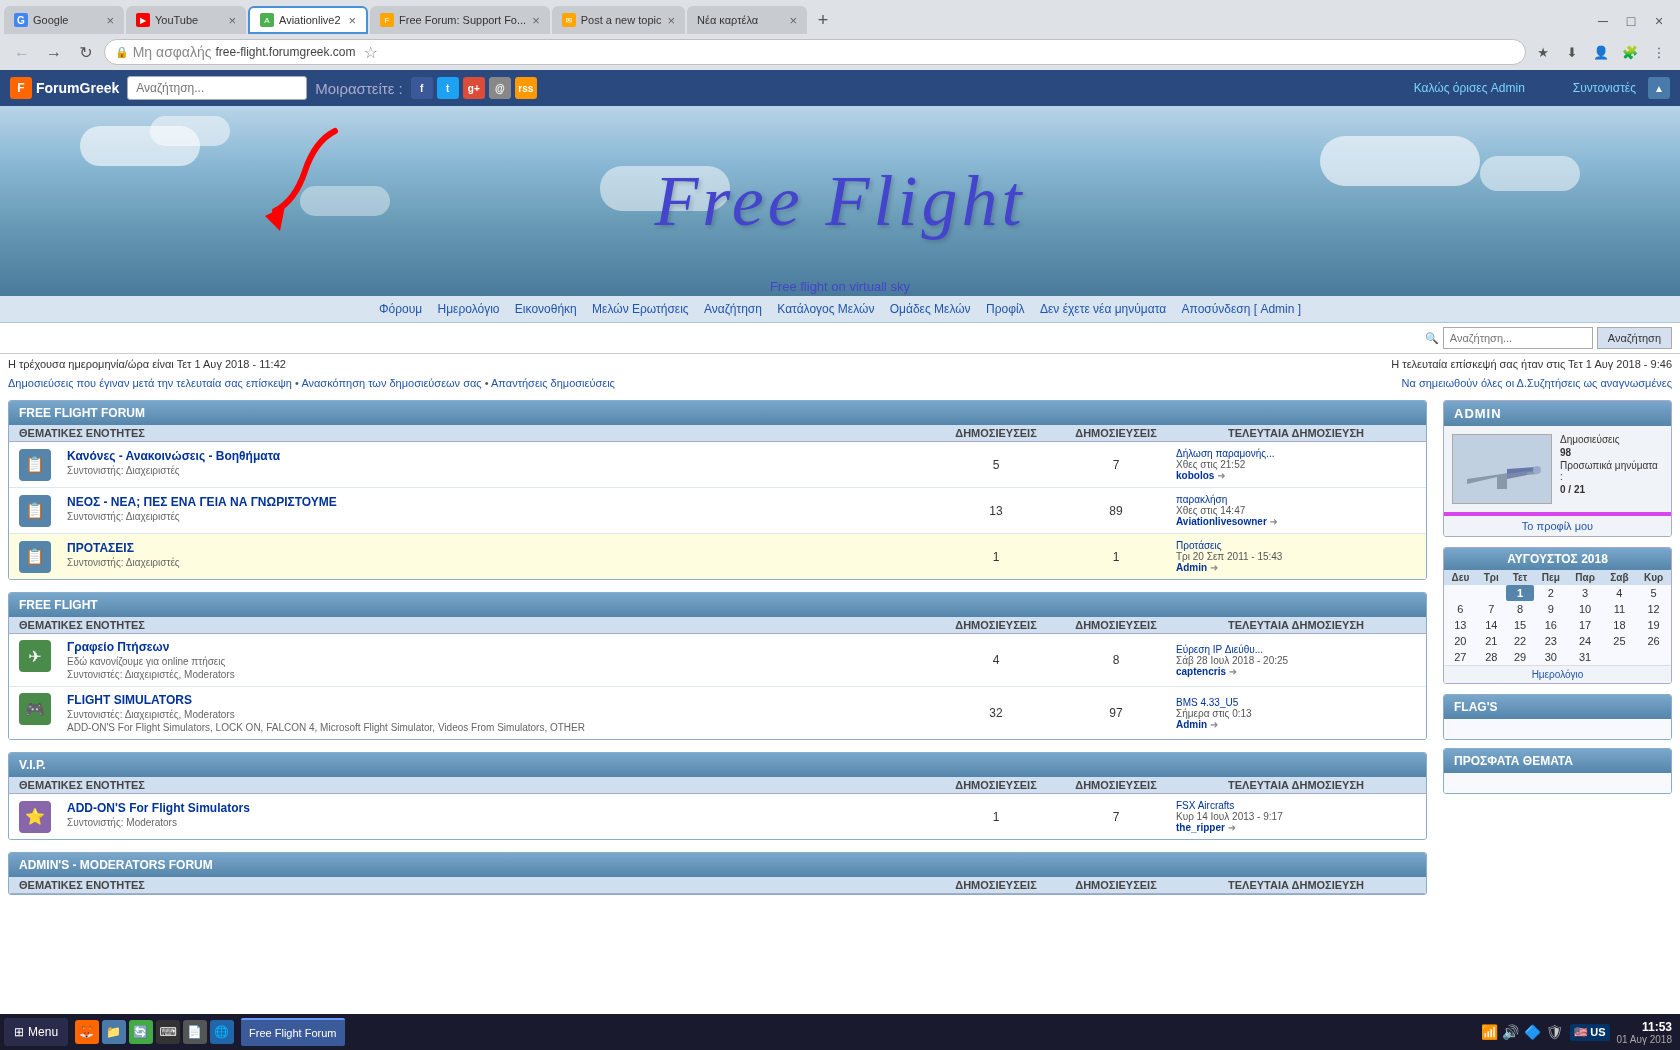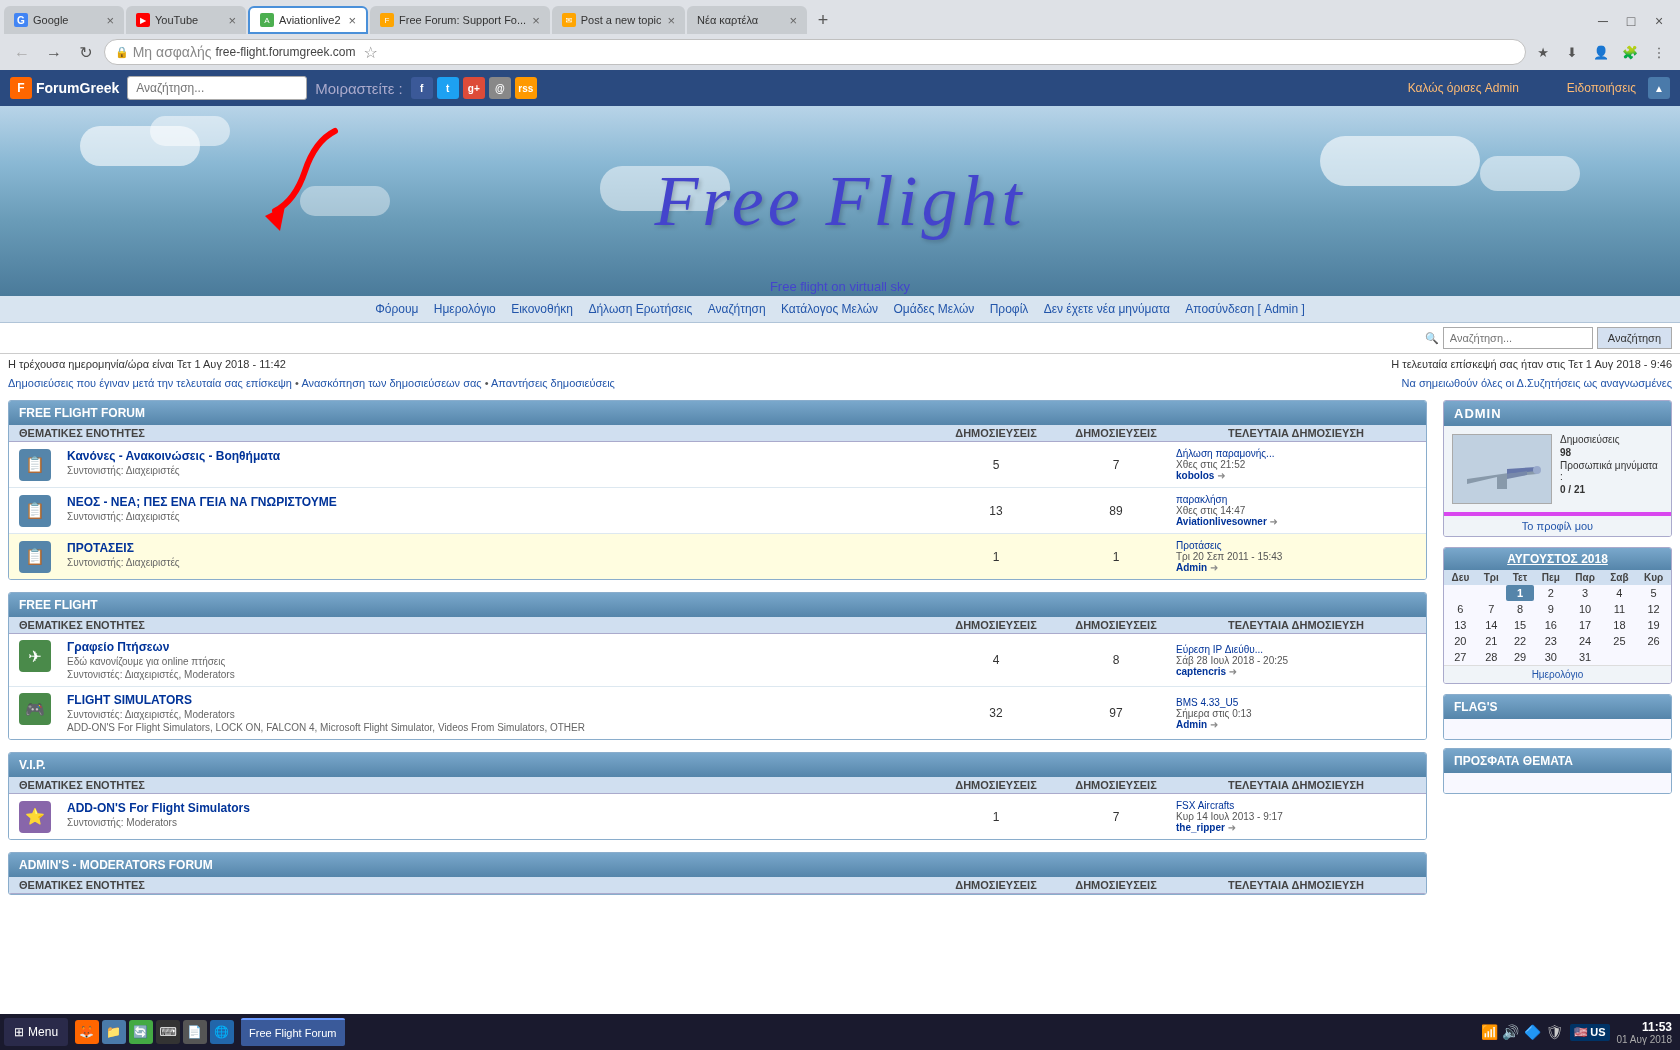--- a/index.html
+++ b/index.html
@@ -37,21 +37,21 @@
     .forum-logo-icon { width: 22px; height: 22px; background: #ff6600; border-radius: 3px; display: flex; align-items: center; justify-content: center; color: white; font-weight: bold; font-size: 12px; }
     .forum-search-input { height: 24px; width: 180px; border: 1px solid #aaa; border-radius: 3px; padding: 0 8px; font-size: 12px; }
     .forum-social { display: flex; gap: 4px; align-items: center; }
     .social-icon { width: 22px; height: 22px; border-radius: 3px; display: flex; align-items: center; justify-content: center; color: white; font-size: 10px; font-weight: bold; cursor: pointer; }
     .social-fb { background: #3b5998; }
     .social-tw { background: #1da1f2; }
     .social-gp { background: #dd4b39; }
     .social-em { background: #888; }
     .social-rss { background: #f90; }
     .forum-right-links { margin-left: auto; display: flex; gap: 12px; align-items: center; color: white; font-size: 12px; }
-    .forum-right-links a { color: #fdba74; text-decoration: none; cursor: pointer; padding-left: 36px; }
+    .forum-right-links a { color: #7dd3fc; text-decoration: none; cursor: pointer; padding-left: 36px; }
 
     
     .site-banner { width: 100%; height: 190px; background: linear-gradient(180deg, #b8d4e8 0%, #8ab8d4 30%, #6a9cb8 60%, #4a7a9a 100%); position: relative; overflow: hidden; display: flex; align-items: center; justify-content: center; }
     .banner-title { font-size: 72px; color: #4444cc; font-family: 'Comic Sans MS', cursive; font-style: italic; text-shadow: 2px 2px 4px rgba(0,0,0,0.2); z-index: 2; letter-spacing: 4px; }
     .banner-subtitle { position: absolute; bottom: 2px; left: 50%; transform: translateX(-50%); color: #4444cc; font-size: 13px; z-index: 2; }
 
     
     .nav-menu { background: #d8e4f0; padding: 6px 0; text-align: center; border-bottom: 1px solid #b0c4d8; }
     .nav-menu a { color: #2255aa; text-decoration: none; font-size: 12px; margin: 4px 6px; cursor: pointer; }
 
@@ -95,21 +95,21 @@
     .sidebar-admin-box { border: 1px solid #aac; border-radius: 3px; margin-bottom: 10px; overflow: hidden; }
     .sidebar-admin-header { background: linear-gradient(180deg, #7aa8cc 0%, #5585aa 100%); color: white; font-weight: bold; font-size: 13px; padding: 5px 10px; letter-spacing: 1px; }
     .sidebar-admin-body { padding: 8px; background: #f0f4f8; display: flex; gap: 8px; align-items: flex-start; }
     .admin-plane-img { width: 100px; height: 70px; background: #c0d0e0; border: 1px solid #aaa; display: flex; align-items: center; justify-content: center; overflow: hidden; flex-shrink: 0; }
     .admin-stats { font-size: 10px; color: #333; }
     .admin-stats div { margin-bottom: 2px; }
     .admin-profile-link { text-align: center; padding: 4px; font-size: 11px; color: #2255aa; cursor: pointer; background: #f0f4f8; border-top: 4px solid #d946ef; }
 
     
     .calendar-box { border: 1px solid #aac; border-radius: 3px; margin-bottom: 10px; overflow: hidden; }
-    .calendar-header { background: linear-gradient(180deg, #7aa8cc 0%, #5585aa 100%); color: white; font-weight: bold; font-size: 12px; padding: 4px 8px; text-align: center; text-decoration: underline; }
+    .calendar-header { background: linear-gradient(180deg, #7aa8cc 0%, #5585aa 100%); color: white; font-weight: bold; font-size: 12px; padding: 4px 8px; text-align: center; }
     .calendar-table { width: 100%; border-collapse: collapse; background: #f8f8ff; font-size: 11px; }
     .calendar-table th { background: #d0dff0; color: #444; text-align: center; padding: 2px 3px; font-weight: bold; font-size: 10px; }
     .calendar-table td { text-align: center; padding: 2px 3px; color: #333; cursor: pointer; }
     .calendar-table td.today { background: #5585aa; color: white; border-radius: 2px; font-weight: bold; }
     .calendar-table td.empty { color: #ccc; }
     .calendar-footer { text-align: center; padding: 3px; font-size: 10px; background: #f0f4f8; border-top: 1px solid #ddd; color: #2255aa; cursor: pointer; }
 
     
     .taskbar { position: fixed; bottom: 0; left: 0; right: 0; height: 36px; background: #1a1a2e; display: flex; align-items: center; padding: 0 4px; gap: 3px; z-index: 100; }
     .taskbar-start { background: #2a2a4a; color: white; height: 28px; padding: 0 10px; border-radius: 3px; font-size: 12px; display: flex; align-items: center; gap: 4px; cursor: pointer; }
@@ -204,21 +204,21 @@
   <span style="color:#aac; font-size:15px;">Μοιραστείτε :</span>
   <div class="forum-social">
     <div class="social-icon social-fb">f</div>
     <div class="social-icon social-tw">t</div>
     <div class="social-icon social-gp">g+</div>
     <div class="social-icon social-em">@</div>
     <div class="social-icon social-rss">rss</div>
   </div>
   <div class="forum-right-links">
     <a>Καλώς όρισες Admin</a>
-    <a>Ειδοποιήσεις</a>
+    <a>Συντονιστές</a>
     <div style="width:22px; height:22px; background:#4a7aaa; border-radius:3px; display:flex; align-items:center; justify-content:center; color:white; font-size:10px; cursor:pointer;">▲</div>
   </div>
 </div>
 
 <div class="site-banner">
 
   <div style="position:absolute; top:20px; left:80px; width:120px; height:40px; background:white; border-radius:20px; opacity:0.6;"></div>
   <div style="position:absolute; top:10px; left:150px; width:80px; height:30px; background:white; border-radius:15px; opacity:0.5;"></div>
   <div style="position:absolute; top:30px; right:200px; width:160px; height:50px; background:white; border-radius:25px; opacity:0.6;"></div>
   <div style="position:absolute; top:50px; right:100px; width:100px; height:35px; background:white; border-radius:18px; opacity:0.5;"></div>
@@ -232,21 +232,21 @@
     </svg>
   </div>
   <div class="banner-title">Free   Flight</div>
   <div class="banner-subtitle">Free flight on virtuall sky</div>
 </div>
 
 <div class="nav-menu">
   <a>Φόρουμ</a>
   <a>Ημερολόγιο</a>
   <a>Εικονοθήκη</a>
-  <a>Δήλωση Ερωτήσεις</a>
+  <a>Μελών Ερωτήσεις</a>
   <a>Αναζήτηση</a>
   <a>Κατάλογος Μελών</a>
   <a>Ομάδες Μελών</a>
   <a>Προφίλ</a>
   <a>Δεν έχετε νέα μηνύματα</a>
   <a>Αποσύνδεση [ Admin ]</a>
 </div>
 
 <div class="search-bar">
   <span style="font-size:11px; color:#555;">🔍</span>

